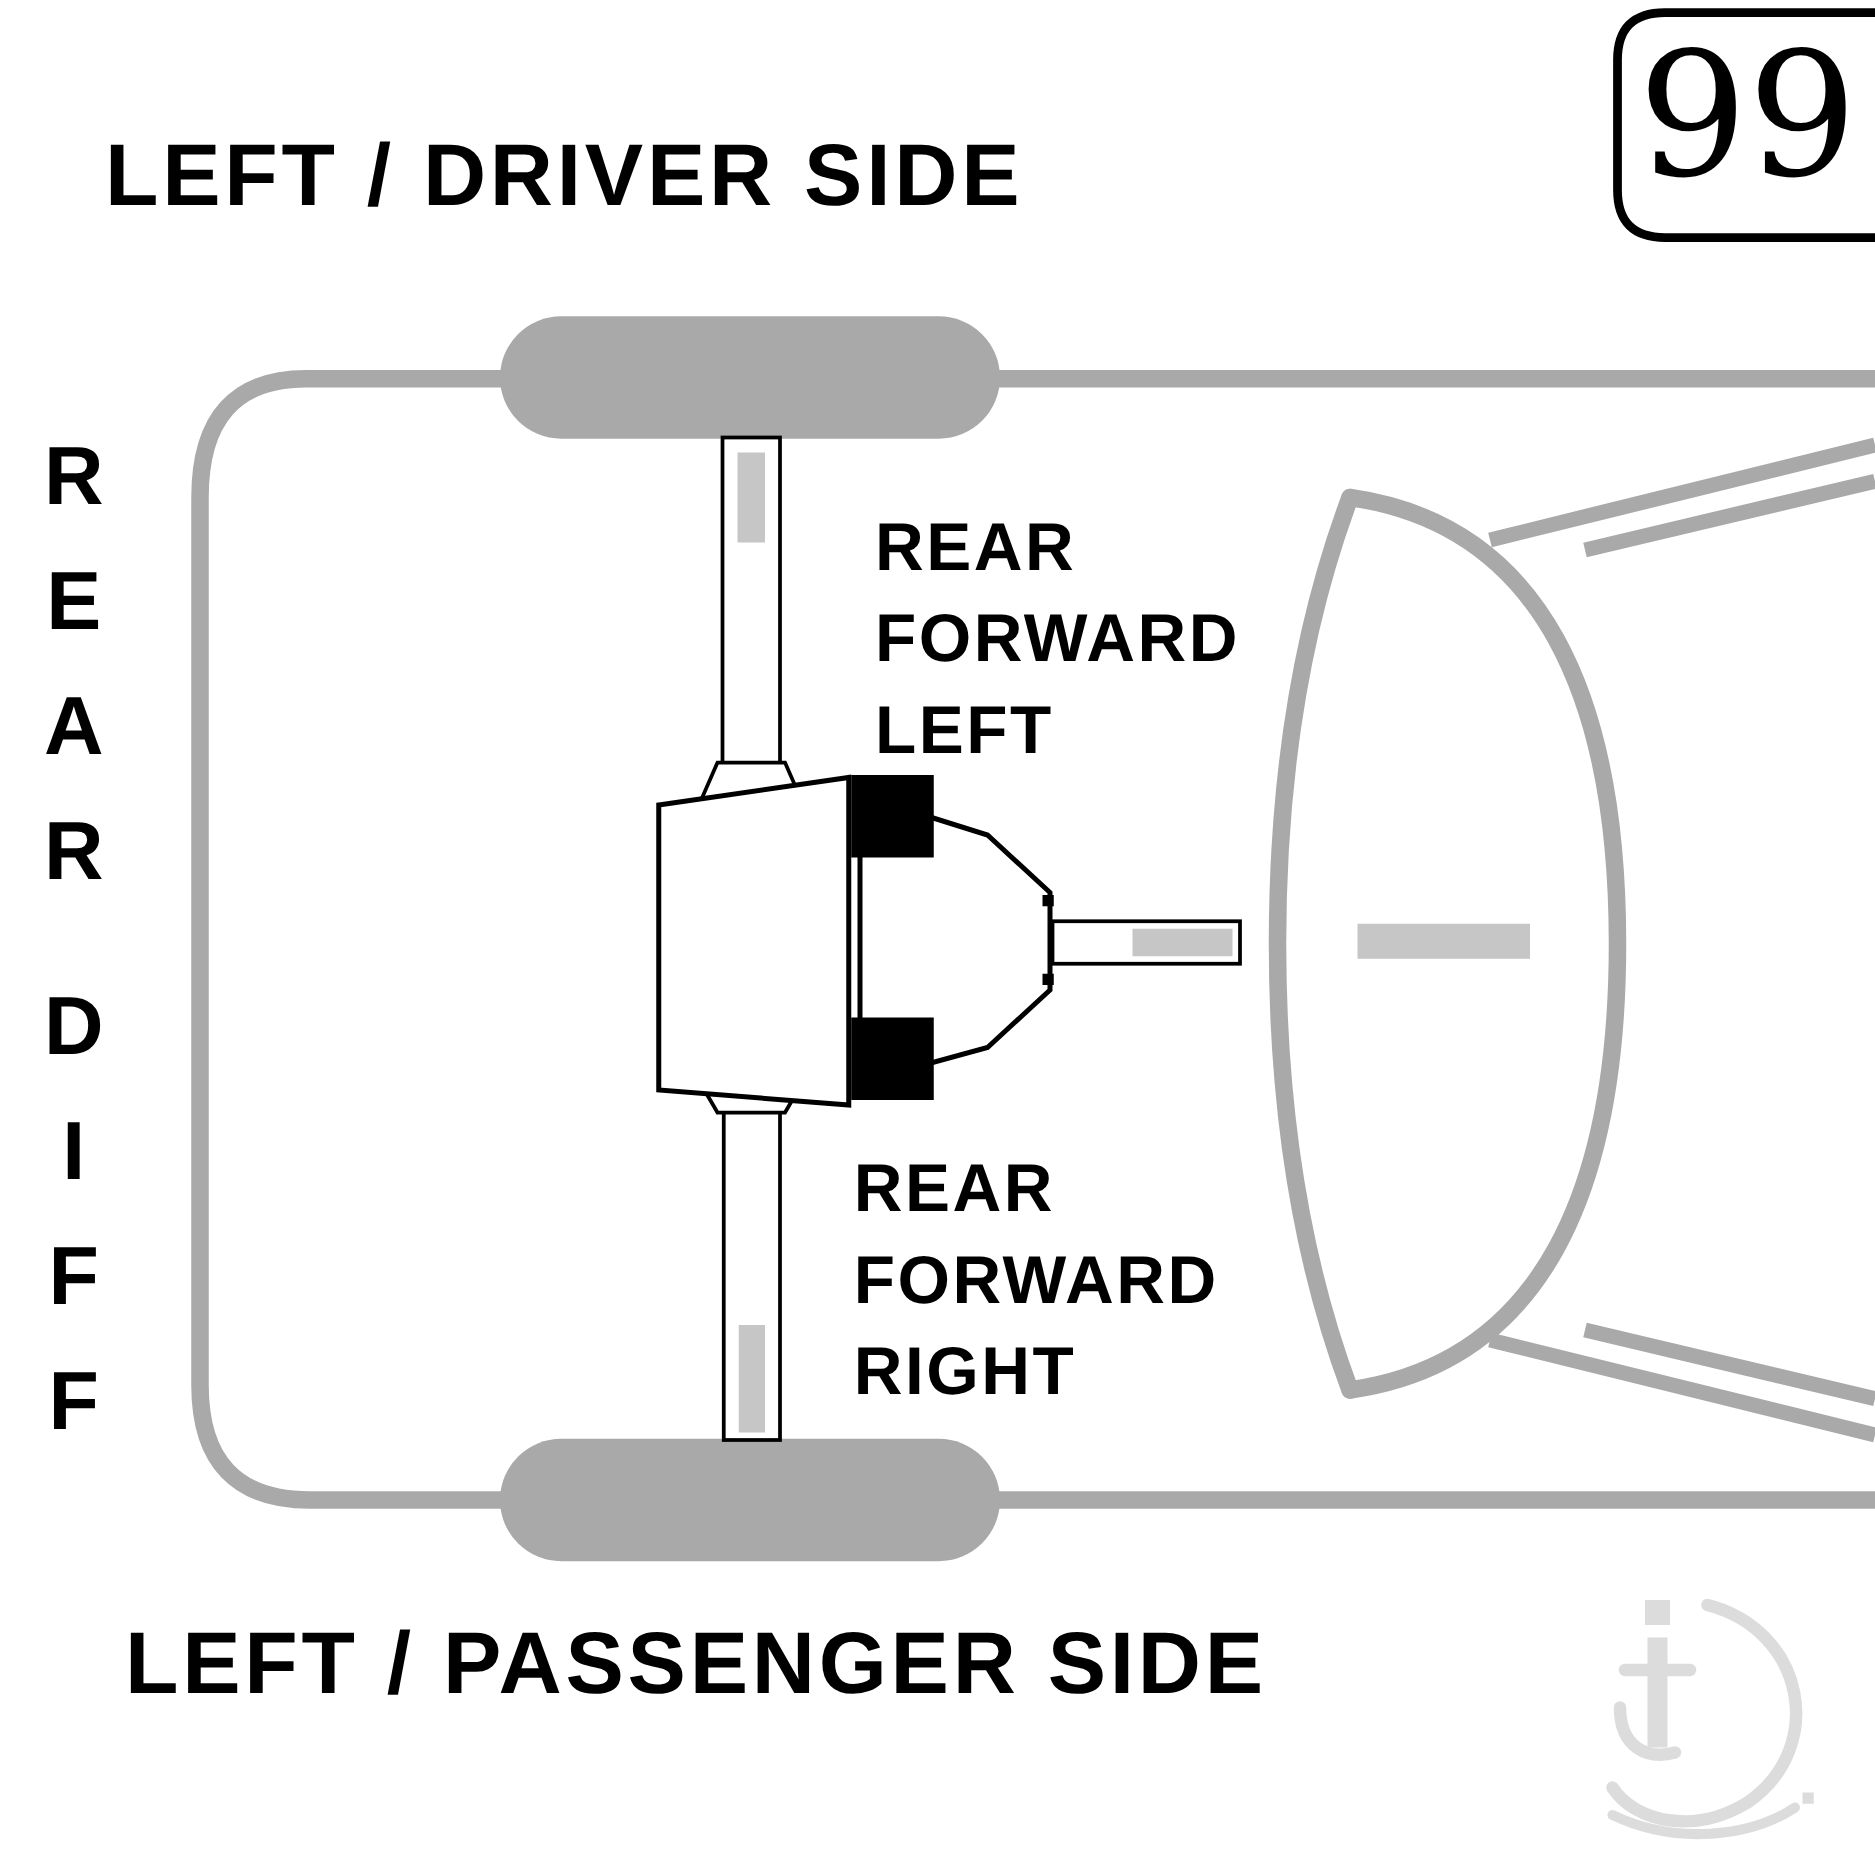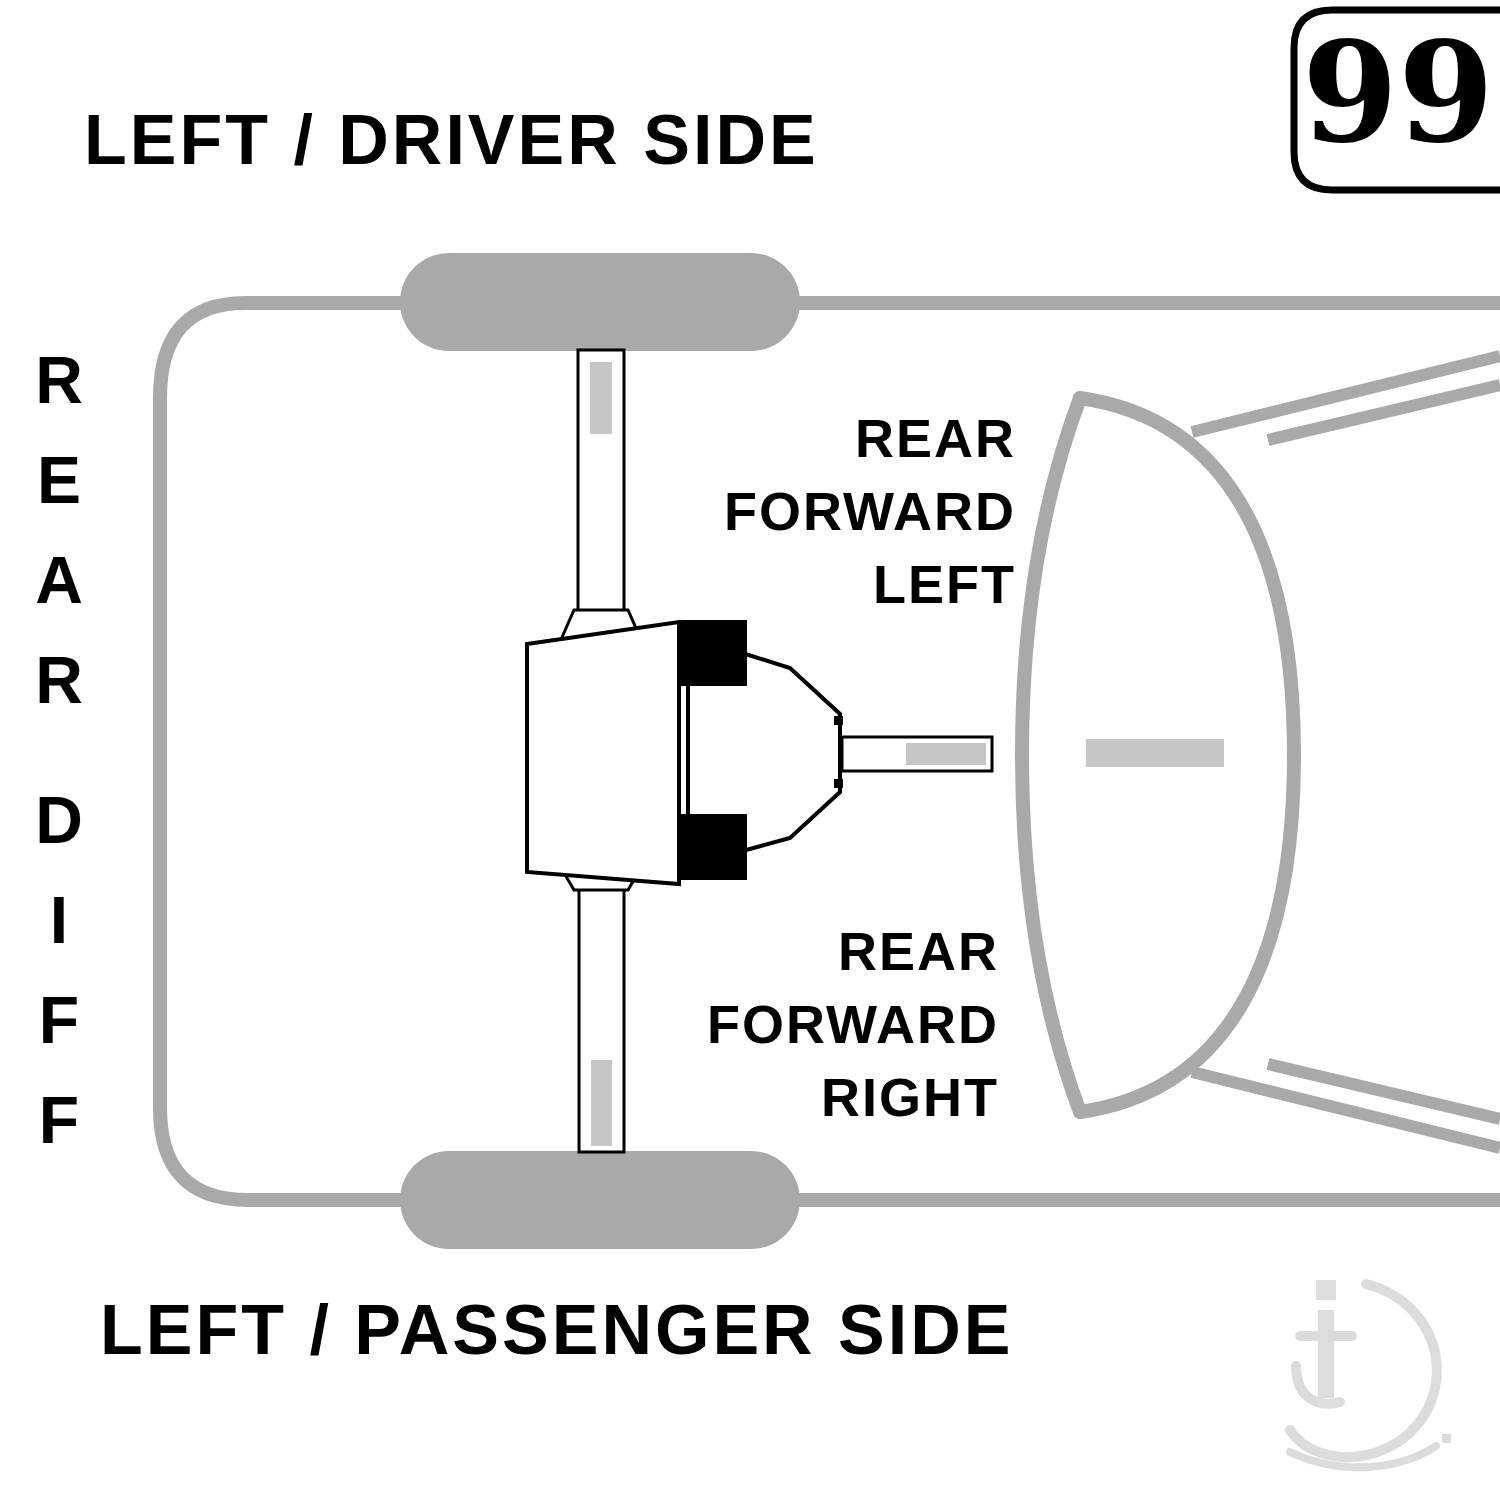--- a/index.html
+++ b/index.html
@@ -41,36 +41,36 @@
     left: 18px;
     width: 82px;
     text-align: center;
     font-size: 66px;
     line-height: 100px;
   }
   .side-rear { top: 330px; }
   .side-diff { top: 770px; }
   .callout {
     width: 316px;
-    text-align: right;
+    text-align: left;
     font-size: 54px;
     line-height: 73px;
     letter-spacing: 2px;
   }
   .callout-upper { left: 700px; top: 402px; }
   .callout-lower { left: 683px; top: 915px; }
   .page-number {
     left: 1302px;
     top: 14px;
     width: 192px;
     text-align: center;
     font-family: "DejaVu Serif", serif;
     font-size: 138px;
     line-height: 158px;
-    font-weight: 700;
+    font-weight: 400;
   }
 </style>
 </head>
 <body>
 
 <svg class="diagram" width="1500" height="1500" viewBox="0 0 1500 1500">
 
   <path d="M 1500 303 H 245 Q 160 303 160 398 V 1108 Q 160 1200 248 1200 H 1500" fill="none" stroke="#a9a9a9" stroke-width="14" stroke-linejoin="round"></path>
 
   <path d="M 1192 432 L 1500 356" fill="none" stroke="#a9a9a9" stroke-width="12"></path>

